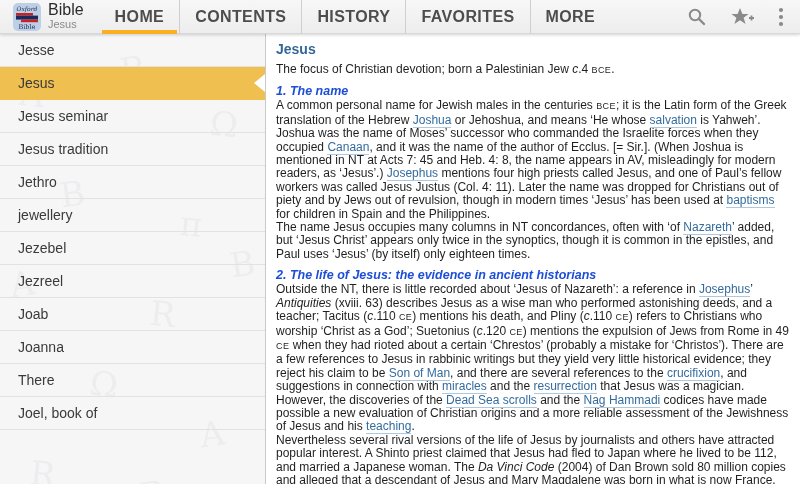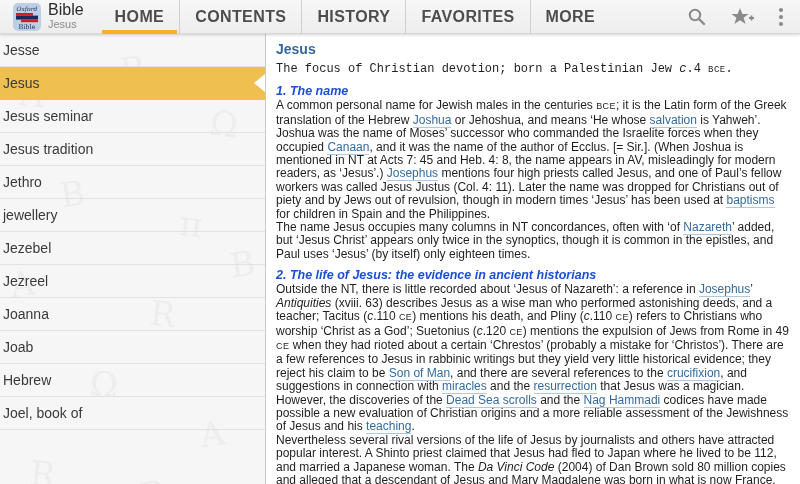--- a/index.html
+++ b/index.html
@@ -30,35 +30,35 @@
              padding-right:16px; }
   .actions svg { display:block; }
 
   
   .sidebar { position:absolute; left:0; top:34px; width:265px; bottom:0;
              background:#f6f6f6; overflow:hidden; }
   .watermark { position:absolute; inset:0; pointer-events:none;
                color:rgba(90,100,130,.055); font-family:"DejaVu Serif", serif; }
   .watermark span { position:absolute; font-size:34px; }
   .srow { position:relative; height:33px; line-height:32px;
-          border-bottom:1px solid #e2e2e2; padding-left:3px;
+          border-bottom:1px solid #e2e2e2; padding-left:18px;
           font-size:14px; color:#3a3a3a; cursor:pointer; }
   .srow.sel { background:var(--sel); border-bottom-color:var(--sel); }
   .srow.sel::after { content:""; position:absolute; right:0; top:50%;
           margin-top:-9px; width:0; height:0;
           border-top:9px solid transparent; border-bottom:9px solid transparent;
           border-right:11px solid #fff; }
 
   
   .content { position:absolute; left:265px; top:34px; right:0; bottom:0;
              background:#fff; border-left:1px solid #c9c9c9;
              padding:5px 10px 0 10px; overflow:hidden; }
   .a-title { font-size:14px; font-weight:bold; color:#336699; margin:2px 0 6px; }
   .content p { font-size:12px; line-height:13.4px; color:#1f1f1f; }
-  .content p.intro { margin-bottom:6px;font-family:Liberation Mono, monospace; }
+  .content p.intro { margin-bottom:6px; }
   .content h2 { font-size:12.5px; color:#1d4ed8; margin:7px 0 1px;font-style:italic; }
   .content .link { color:var(--link); font-weight:normal;
                    border-bottom:1px solid #afc8de; cursor:pointer; }
   .content .italic { font-style:italic; }
   .content .caps { font-size:9px; letter-spacing:.4px; text-transform:uppercase; }
 </style>
 </head>
 <body>
 
 <div class="topbar">
@@ -129,23 +129,23 @@
     </div>
   <div id="sidebar-rows">
       <div class="srow">Jesse</div>
       <div class="srow sel">Jesus</div>
       <div class="srow">Jesus seminar</div>
       <div class="srow">Jesus tradition</div>
       <div class="srow">Jethro</div>
       <div class="srow">jewellery</div>
       <div class="srow">Jezebel</div>
       <div class="srow">Jezreel</div>
+      <div class="srow">Joab</div>
       <div class="srow">Joanna</div>
-      <div class="srow">Joab</div>
-      <div class="srow">Hebrew</div>
+      <div class="srow">There</div>
       <div class="srow">Joel, book of</div>
     </div>
 </div>
 
 <div class="content">
   <div class="a-title">Jesus</div>
   <div id="article-body">
       <p class="intro"><span>The focus of Christian devotion; born a Palestinian Jew </span><span class="italic">c</span><span>.4 </span><span class="caps">bce</span><span>.</span></p>
       <h2>1. The name</h2>
       <p><span>A common personal name for Jewish males in the centuries </span><span class="caps">bce</span><span>; it is the Latin form of the Greek translation of the Hebrew </span><span class="link">Joshua</span><span> or Jehoshua, and means ‘He whose </span><span class="link">salvation</span><span> is Yahweh’. Joshua was the name of Moses’ successor who commanded the Israelite forces when they occupied </span><span class="link">Canaan</span><span>, and it was the name of the author of Ecclus. [= Sir.]. (When Joshua is mentioned in NT at Acts 7: 45 and Heb. 4: 8, the name appears in AV, misleadingly for modern readers, as ‘Jesus’.) </span><span class="link">Josephus</span><span> mentions four high priests called Jesus, and one of Paul’s fellow workers was called Jesus Justus (Col. 4: 11). Later the name was dropped for Christians out of piety and by Jews out of revulsion, though in modern times ‘Jesus’ has been used at </span><span class="link">baptisms</span><span> for children in Spain and the Philippines.</span></p>

